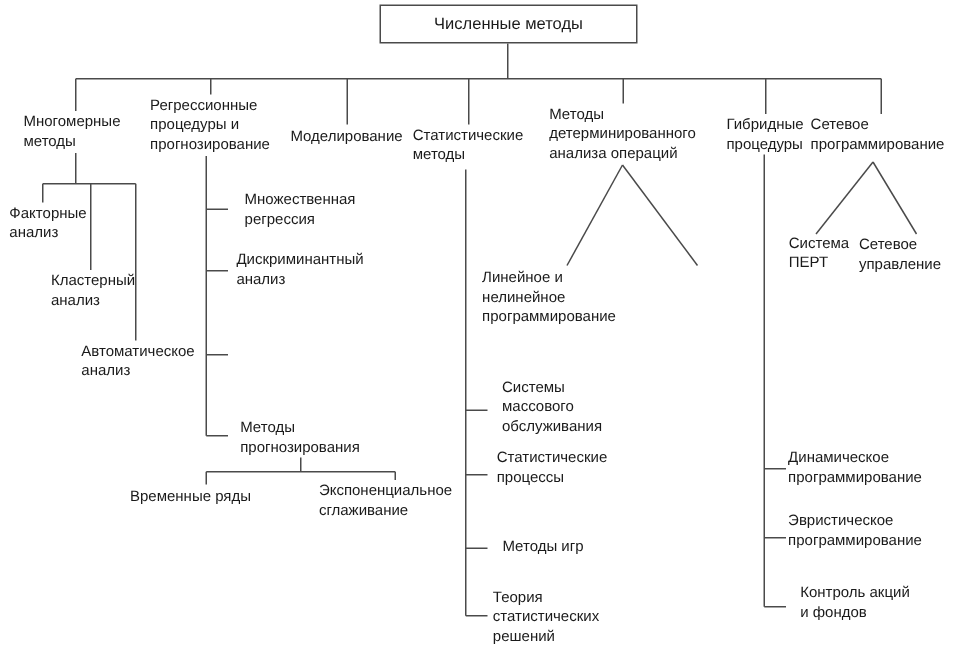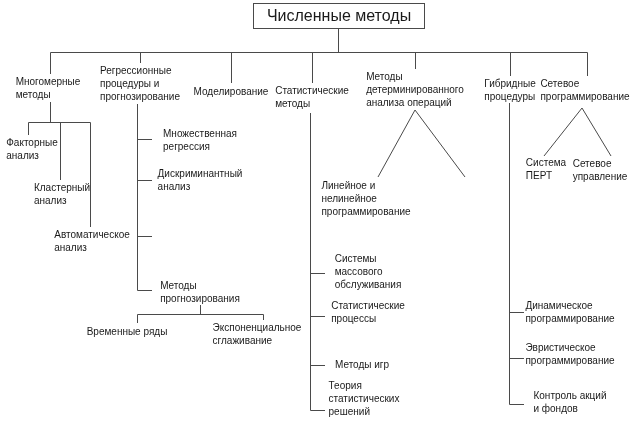--- a/index.html
+++ b/index.html
@@ -34,21 +34,21 @@
     line-height:13px;
     color:var(--text);
     white-space:pre-line;
   }
   .rootbox{
     position:absolute;
     left:253px;top:3px;width:170px;height:24px;
     border:1px solid var(--line);
     background:var(--background);
     display:flex;align-items:center;justify-content:center;
-    font-size:16px;color:var(--text);
+    font-size:11px;color:var(--text);
   }
 </style>
 </head>
 <body>
 
 <div class="stage">
 
   <svg class="connectors" viewBox="0 0 636 432" xmlns="http://www.w3.org/2000/svg" aria-hidden="true">
 
     <line x1="338.5" y1="28" x2="338.5" y2="52.5"></line>
@@ -132,21 +132,21 @@
   <div class="lbl" style="left:257px;top:321px">Экспоненциальное
 сглаживание</div>
   <div class="lbl" style="left:127px;top:325px">Временные ряды</div>
 
   <div class="lbl" style="left:368px;top:252px">Системы
 массового
 обслуживания</div>
   <div class="lbl" style="left:368px;top:299px">Статистические
 процессы</div>
   <div class="lbl" style="left:362px;top:358px">Методы игр</div>
-  <div class="lbl" style="left:364px;top:379px">Теория
+  <div class="lbl" style="left:364px;top:392px">Теория
 статистических
 решений</div>
 
   <div class="lbl" style="left:366px;top:179px">Линейное и
 нелинейное
 программирование</div>
 
   <div class="lbl" style="left:570px;top:299px">Динамическое
 программирование</div>
   <div class="lbl" style="left:570px;top:341px">Эвристическое

